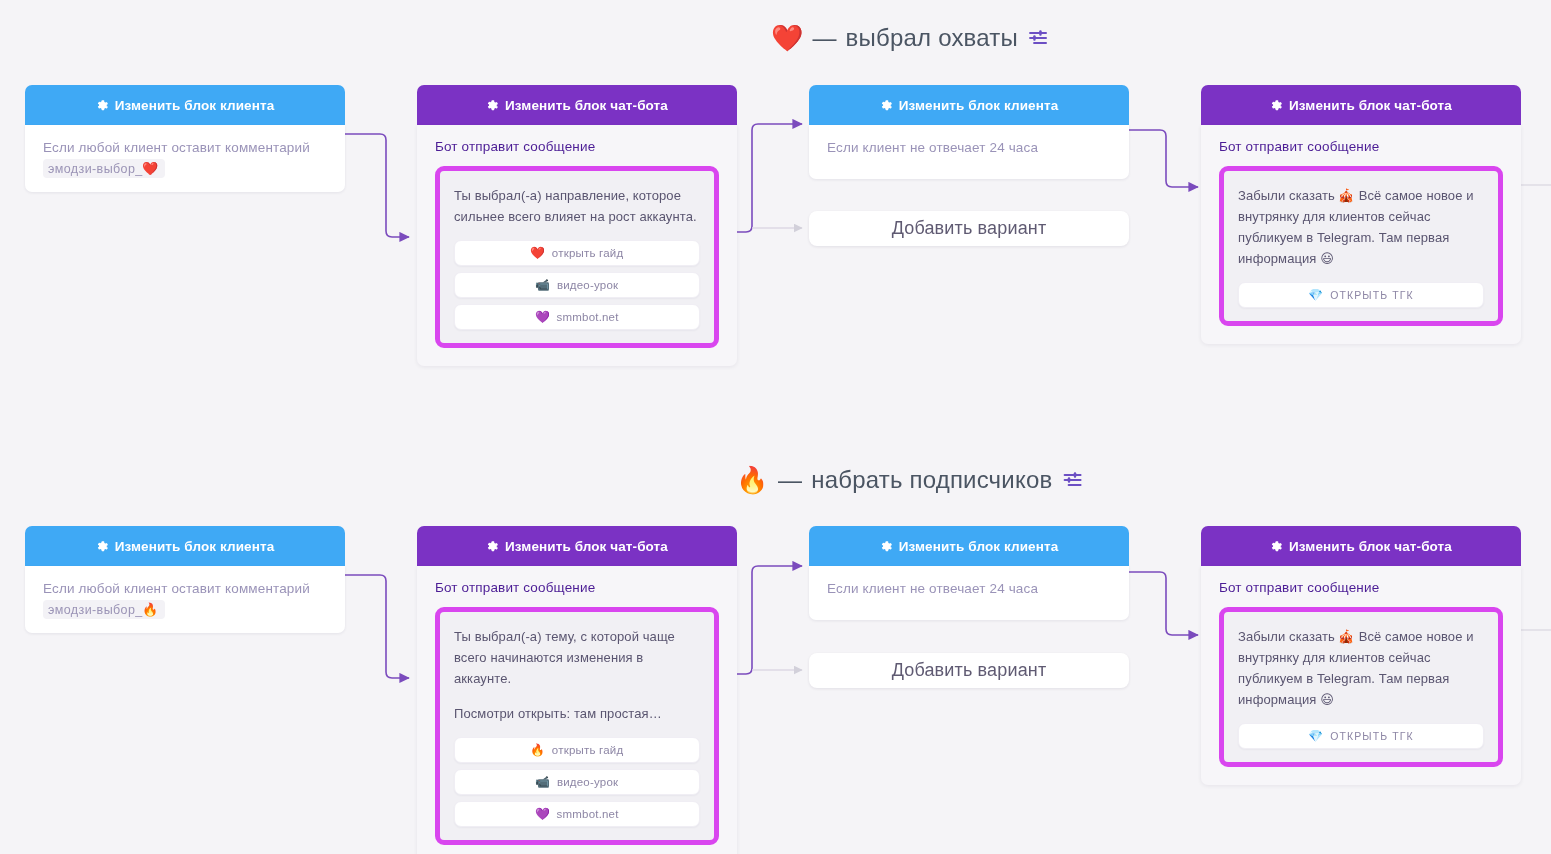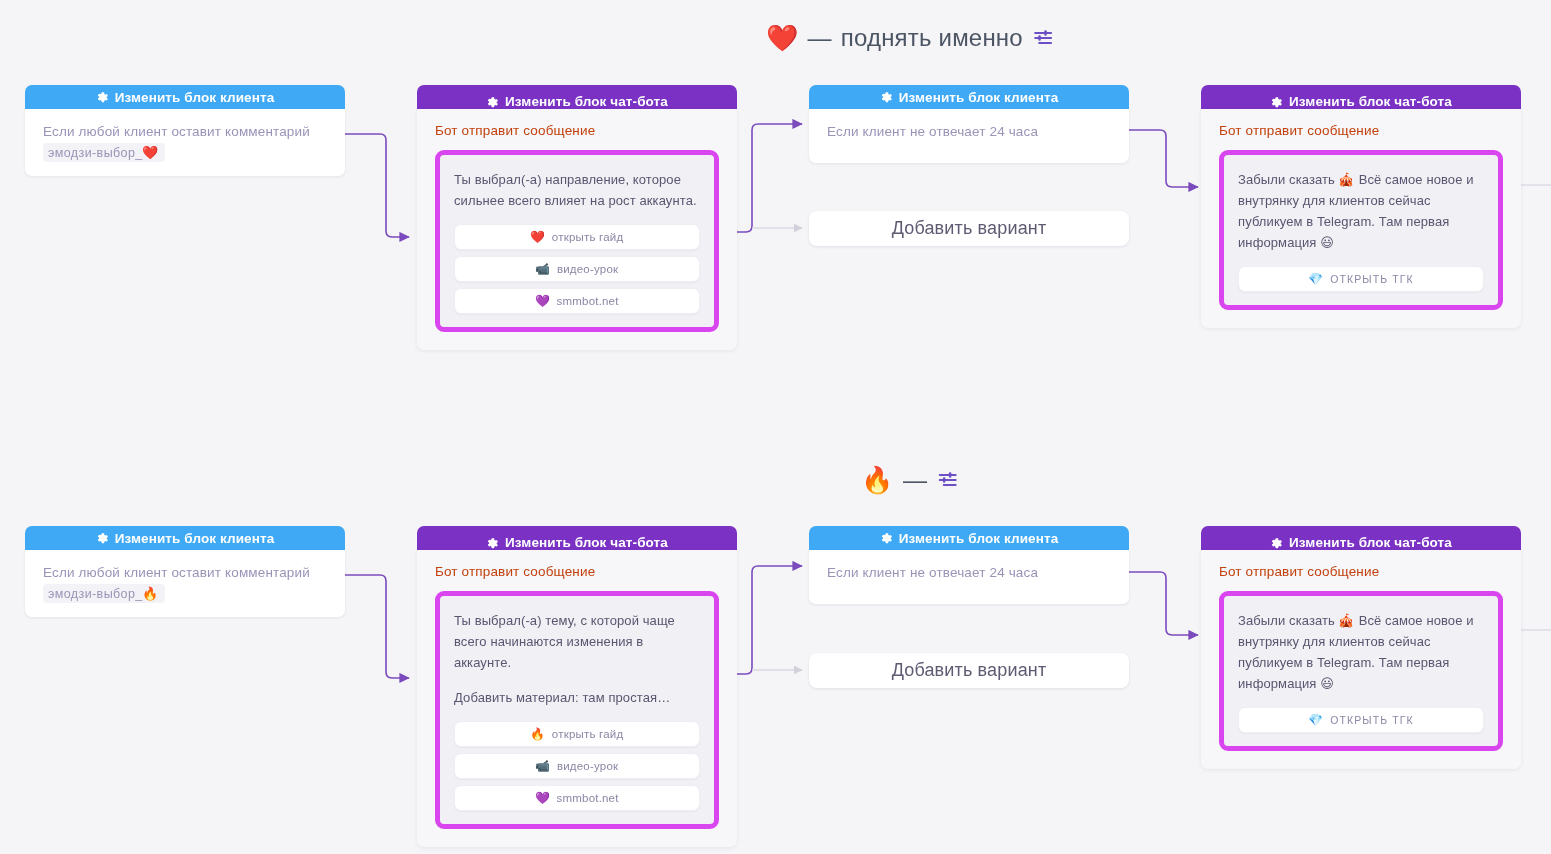--- a/index.html
+++ b/index.html
@@ -36,33 +36,33 @@
     letter-spacing: .2px;
   }
   .sliders-icon { display: inline-block; width: 22px; height: 22px; }
 
   
   .card {
     position: absolute;
     border-radius: 8px;
   }
   .card-head {
-    height: 24px;
+    height: 40px;
     border-radius: 7px 7px 0 0;
     display: flex;
     align-items: center;
     justify-content: center;
     gap: 6px;
     color: #ffffff;
     font-size: 13.5px;
     font-weight: 600;
     letter-spacing: .1px;
   }
   .card-head.client { background: #3fa9f5; }
-  .card-head.bot    { background: #7b32c4; align-items: flex-end; }
+  .card-head.bot    { background: #7b32c4; }
   .gear-icon { display: inline-block; width: 13px; height: 13px; }
 
   
   .client-body {
     background: #ffffff;
     border-radius: 0 0 7px 7px;
     box-shadow: 0 1px 3px rgba(30,20,60,.08);
     padding: 14px 18px 14px 18px;
   }
   .cond-line {
@@ -85,21 +85,21 @@
 
   
   .bot-panel {
     background: #f7f6f9;
     border-radius: 0 0 7px 7px;
     box-shadow: 0 1px 4px rgba(30,20,60,.07);
     padding: 14px 18px 18px 18px;
   }
   .bot-label {
     font-size: 13.5px;
-    color: #c2410c;
+    color: #4c1d95;
     letter-spacing: .15px;
     margin-bottom: 12px;
   }
   .bubble {
     background: #f1f0f4;
     border: 5px solid #d946ef;
     border-radius: 9px;
     padding: 14px 14px 13px 14px;
   }
   .bubble p {
@@ -170,21 +170,21 @@
     <path d="M345,575 H380 Q386,575 386,581 V672 Q386,678 392,678 H409" fill="none" stroke="#7b4bbd" stroke-width="1.6" marker-end="url(#arw)"></path>
     <path d="M737,674 H746 Q752,674 752,668 V572 Q752,566 758,566 H802" fill="none" stroke="#7b4bbd" stroke-width="1.6" marker-end="url(#arw)"></path>
     <path d="M752,670 H802" fill="none" stroke="#ddd9e4" stroke-width="1.4" marker-end="url(#arwm)"></path>
     <path d="M1129,572 H1160 Q1166,572 1166,578 V629 Q1166,635 1172,635 H1198" fill="none" stroke="#7b4bbd" stroke-width="1.6" marker-end="url(#arw)"></path>
     <path d="M1492,630 H1551" fill="none" stroke="#dedce5" stroke-width="1.4"></path>
   </svg>
 
   <div class="section-header" style="left:910px; top:24px;">
     <span class="emoji">❤️</span>
     <span class="title">—</span>
-    <span class="title">поднять именно</span>
+    <span class="title">выбрал охваты</span>
     <span class="sliders-icon">
       <svg width="22" height="22" viewBox="0 0 22 22">
         <g stroke="#6c4fc4" stroke-width="1.9" stroke-linecap="round">
           <line x1="3" y1="6" x2="19" y2="6"></line>
           <line x1="3" y1="11" x2="19" y2="11"></line>
           <line x1="7" y1="16" x2="19" y2="16"></line>
         </g>
         <g fill="#6c4fc4">
           <rect x="12.2" y="3.2" width="2.4" height="5.6" rx="1"></rect>
           <rect x="6.2" y="8.2" width="2.4" height="5.6" rx="1"></rect>
@@ -279,20 +279,21 @@
               <span>ОТКРЫТЬ ТГК</span>
             </div>
         </div>
       </div>
     </div>
   </div>
 
   <div class="section-header" style="left:910px; top:466px;">
     <span class="emoji">🔥</span>
     <span class="title">—</span>
+    <span class="title">набрать подписчиков</span>
     <span class="sliders-icon">
       <svg width="22" height="22" viewBox="0 0 22 22">
         <g stroke="#6c4fc4" stroke-width="1.9" stroke-linecap="round">
           <line x1="3" y1="6" x2="19" y2="6"></line>
           <line x1="3" y1="11" x2="19" y2="11"></line>
           <line x1="7" y1="16" x2="19" y2="16"></line>
         </g>
         <g fill="#6c4fc4">
           <rect x="12.2" y="3.2" width="2.4" height="5.6" rx="1"></rect>
           <rect x="6.2" y="8.2" width="2.4" height="5.6" rx="1"></rect>
@@ -324,21 +325,21 @@
             <path d="M8 5.2A2.8 2.8 0 1 0 8 10.8 2.8 2.8 0 0 0 8 5.2zm0 4.2a1.4 1.4 0 1 1 0-2.8 1.4 1.4 0 0 1 0 2.8z"></path>
             <path d="M14.3 9.4l-1.1-.6a5.4 5.4 0 0 0 0-1.6l1.1-.6a.6.6 0 0 0 .25-.8l-1-1.7a.6.6 0 0 0-.78-.25l-1.13.52a5.4 5.4 0 0 0-1.38-.8L10.1 1.9a.6.6 0 0 0-.6-.5h-2a.6.6 0 0 0-.6.5l-.17 1.24c-.5.19-.96.46-1.38.8L4.22 3.42a.6.6 0 0 0-.78.25l-1 1.7a.6.6 0 0 0 .25.8l1.1.6a5.4 5.4 0 0 0 0 1.6l-1.1.6a.6.6 0 0 0-.25.8l1 1.7c.16.28.5.39.78.25l1.13-.52c.42.34.88.61 1.38.8l.17 1.24c.04.29.3.5.6.5h2c.3 0 .56-.21.6-.5l.17-1.24c.5-.19.96-.46 1.38-.8l1.13.52c.28.14.62.03.78-.25l1-1.7a.6.6 0 0 0-.25-.8z"></path>
           </svg>
       </span>
       <span>Изменить блок чат-бота</span>
     </div>
     <div class="bot-panel">
       <div class="bot-label">Бот отправит сообщение</div>
       <div class="bubble">
         <p>Ты выбрал(-а) тему, с которой чаще всего начинаются изменения в аккаунте.</p>
-        <p>Добавить материал: там простая…</p>
+        <p>Посмотри открыть: там простая…</p>
         <div class="btn-row">
           <div class="msg-btn">
               <span class="e">🔥</span>
               <span>открыть гайд</span>
             </div>
           <div class="msg-btn">
               <span class="e">📹</span>
               <span>видео-урок</span>
             </div>
           <div class="msg-btn">

